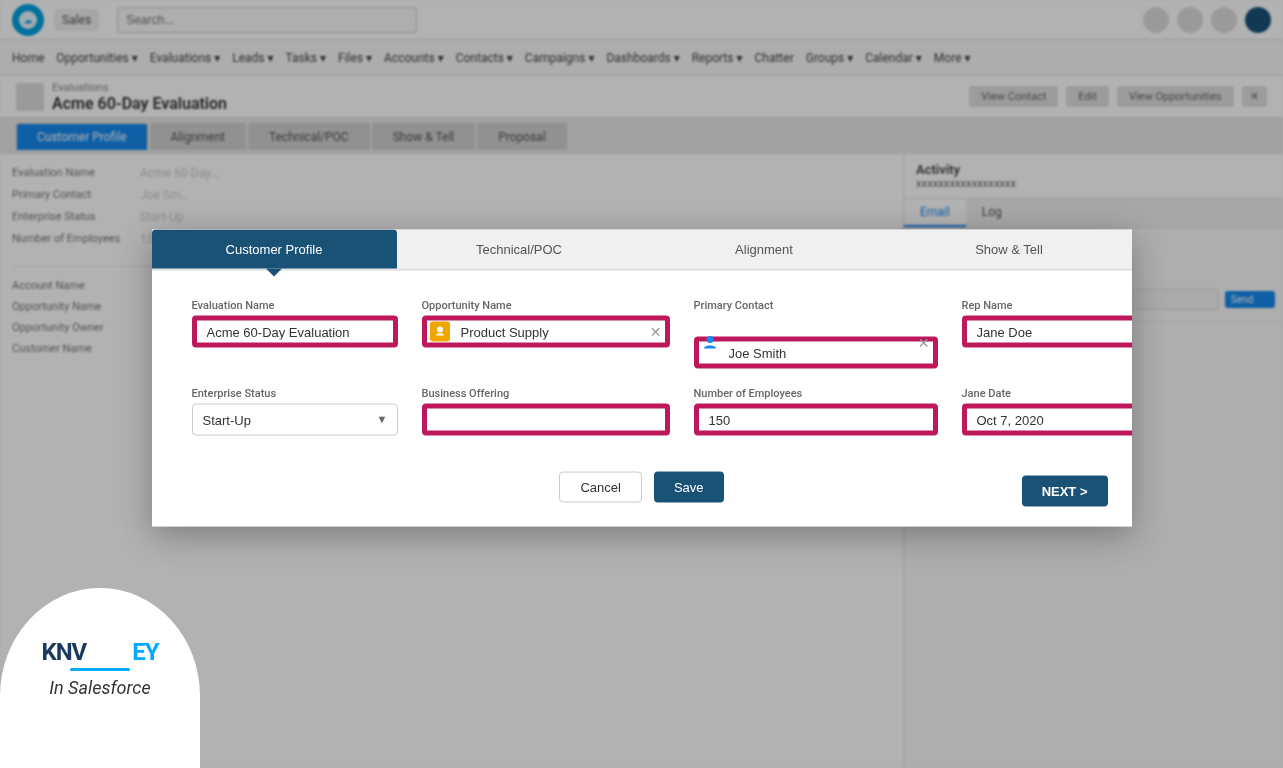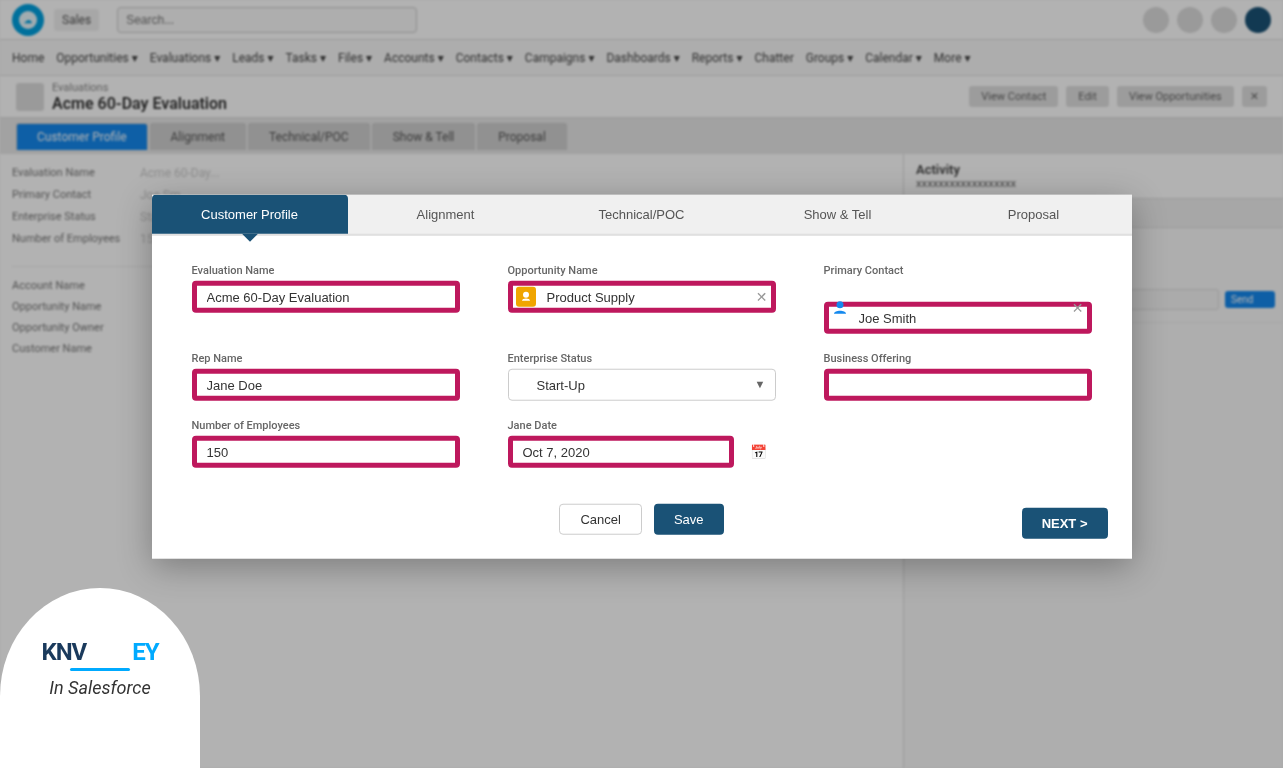--- a/index.html
+++ b/index.html
@@ -190,22 +190,22 @@
     }
 
     
     .modal-body {
       padding: 28px 40px 20px;
     }
 
     
     .form-grid {
       display: grid;
-      grid-template-columns: 1fr 1fr 1fr;
-      gap: 18px 48px;
+      grid-template-columns: 1fr 1fr 1fr 1fr;
+      gap: 18px 24px;
     }
 
     .form-group {
       display: flex;
       flex-direction: column;
       gap: 4px;
     }
 
     .form-label {
       font-size: 11px;
@@ -271,21 +271,21 @@
 
     .select-wrapper {
       position: relative;
     }
 
     .form-select {
       width: 100%;
       height: 32px;
       border: 1px solid #ccc;
       border-radius: 4px;
-      padding: 0 30px 0 28px;
+      padding: 0 30px 0 10px;
       font-size: 13px;
       color: #333;
       background: #fff;
       appearance: none;
       cursor: pointer;
       outline: none;
     }
 
     .select-arrow {
       position: absolute;
@@ -601,24 +601,23 @@
   </div>
 
 </div>
 
 <div class="overlay"></div>
 
 <div class="modal">
 
   <div class="modal-tabs">
     <button class="modal-tab active">Customer Profile</button>
+    <button class="modal-tab">Technical/POC</button>
     <button class="modal-tab">Alignment</button>
-    <button class="modal-tab">Technical/POC</button>
     <button class="modal-tab">Show &amp; Tell</button>
-    <button class="modal-tab">Proposal</button>
   </div>
 
   <div class="modal-body">
     <div class="form-grid">
 
       <div class="form-group">
         <label class="form-label">Evaluation Name</label>
         <input class="form-input" type="text" value="Acme 60-Day Evaluation" style="">
       </div>
 

